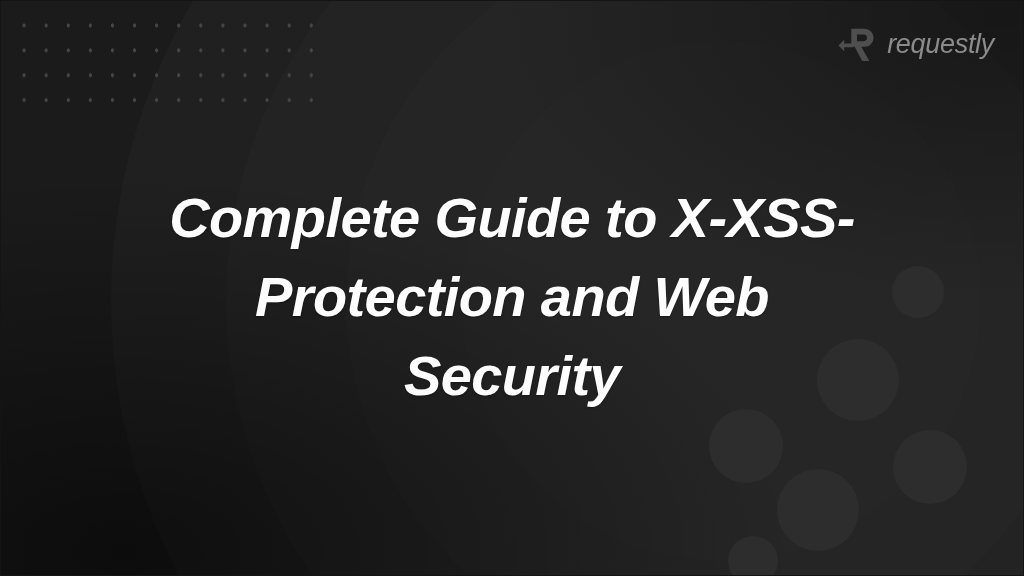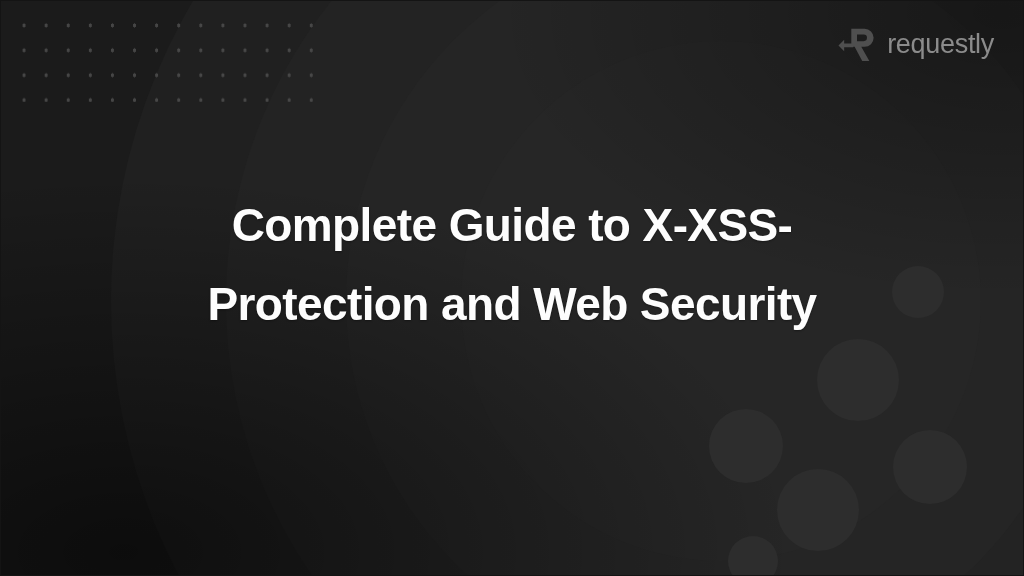--- a/index.html
+++ b/index.html
@@ -12,20 +12,21 @@
   }
 
   #slide {
     position: relative;
     width: 1024px;
     height: 576px;
     overflow: hidden;
     background: #1b1b1b;
     box-sizing: border-box;
     border: 1px solid #141414;
+    font-style: italic;
   }
 
   
   .bg-layer {
     position: absolute;
     pointer-events: none;
   }
 
   
   .arc {
@@ -120,25 +121,25 @@
     left: 0;
     right: 0;
     top: 169px;
     display: flex;
     justify-content: center;
   }
   .title {
     width: 714px;
     text-align: center;
     color: #fdfdfd;
-    font-size: 46px;
+    font-size: 56px;
     font-weight: 700;
     line-height: 79px;
     letter-spacing: -0.6px;
-    margin: 16px;
+    margin: 8px;
     text-shadow: 0 1px 2px rgba(0,0,0,0.35);
   }
 </style>
 </head>
 <body>
 
 <div id="slide">
 
   <div class="bg-layer">
     <div class="arc arc-1"></div>

